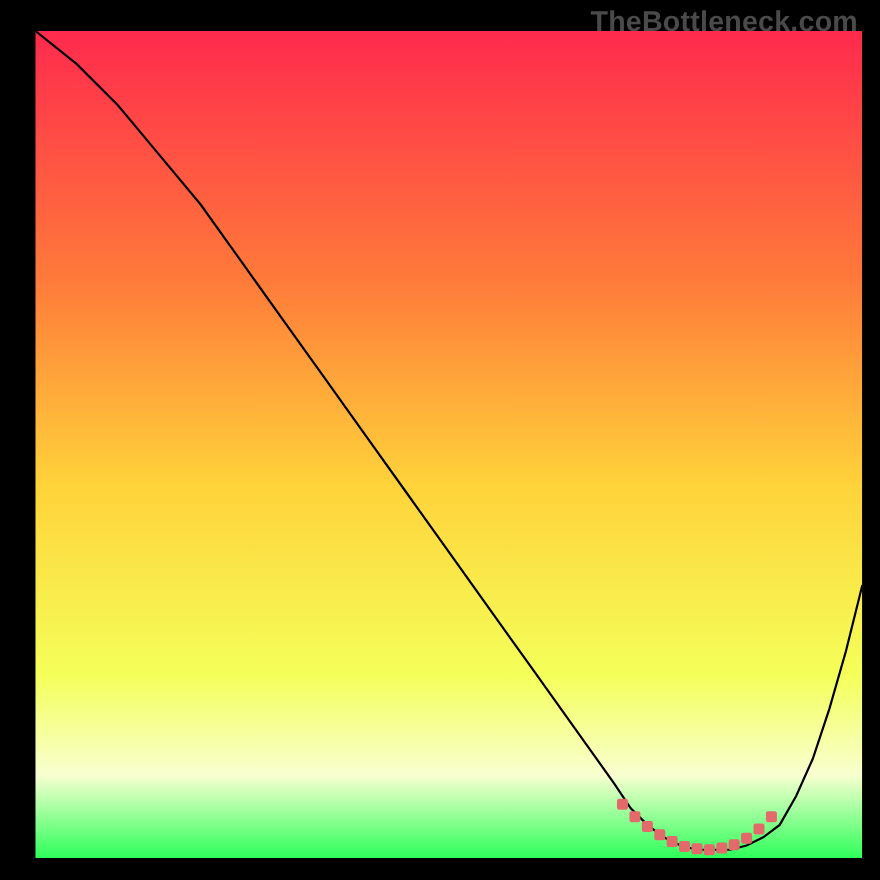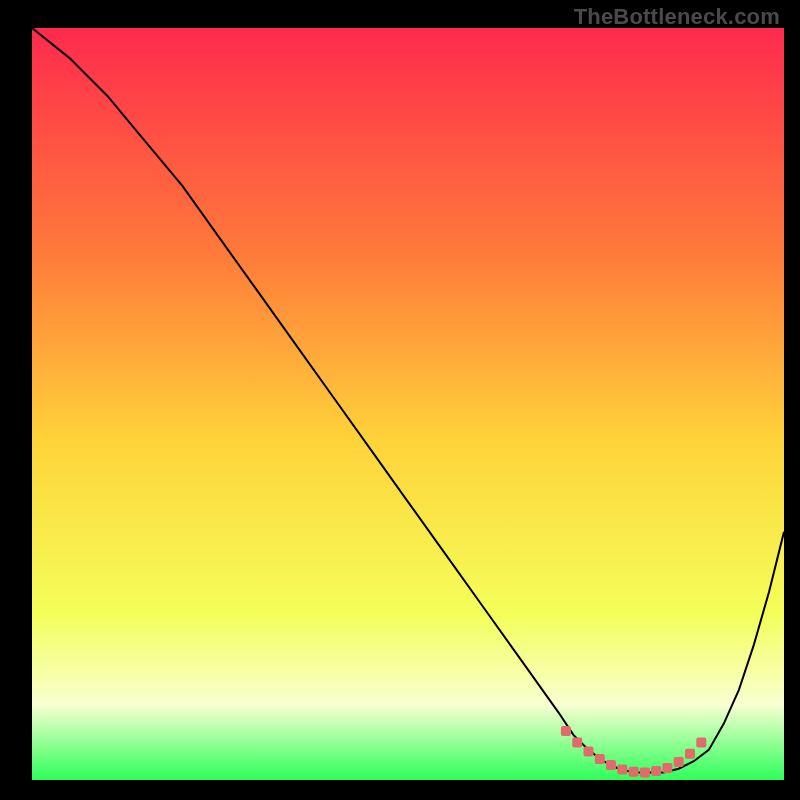--- a/index.html
+++ b/index.html
@@ -24,21 +24,21 @@
     top: 28px;
     width: 752px;
     height: 752px;
     overflow: hidden;
   }
   .watermark {
     position: absolute;
     top: 4px;
     right: 20px;
     font-family: Arial, Helvetica, sans-serif;
-    font-size: 22px;
+    font-size: 26px;
     font-weight: 600;
     color: #4a4a4a;
     letter-spacing: 0.2px;
   }
   svg {
     display: block;
   }
 </style>
 </head>
 <body>

